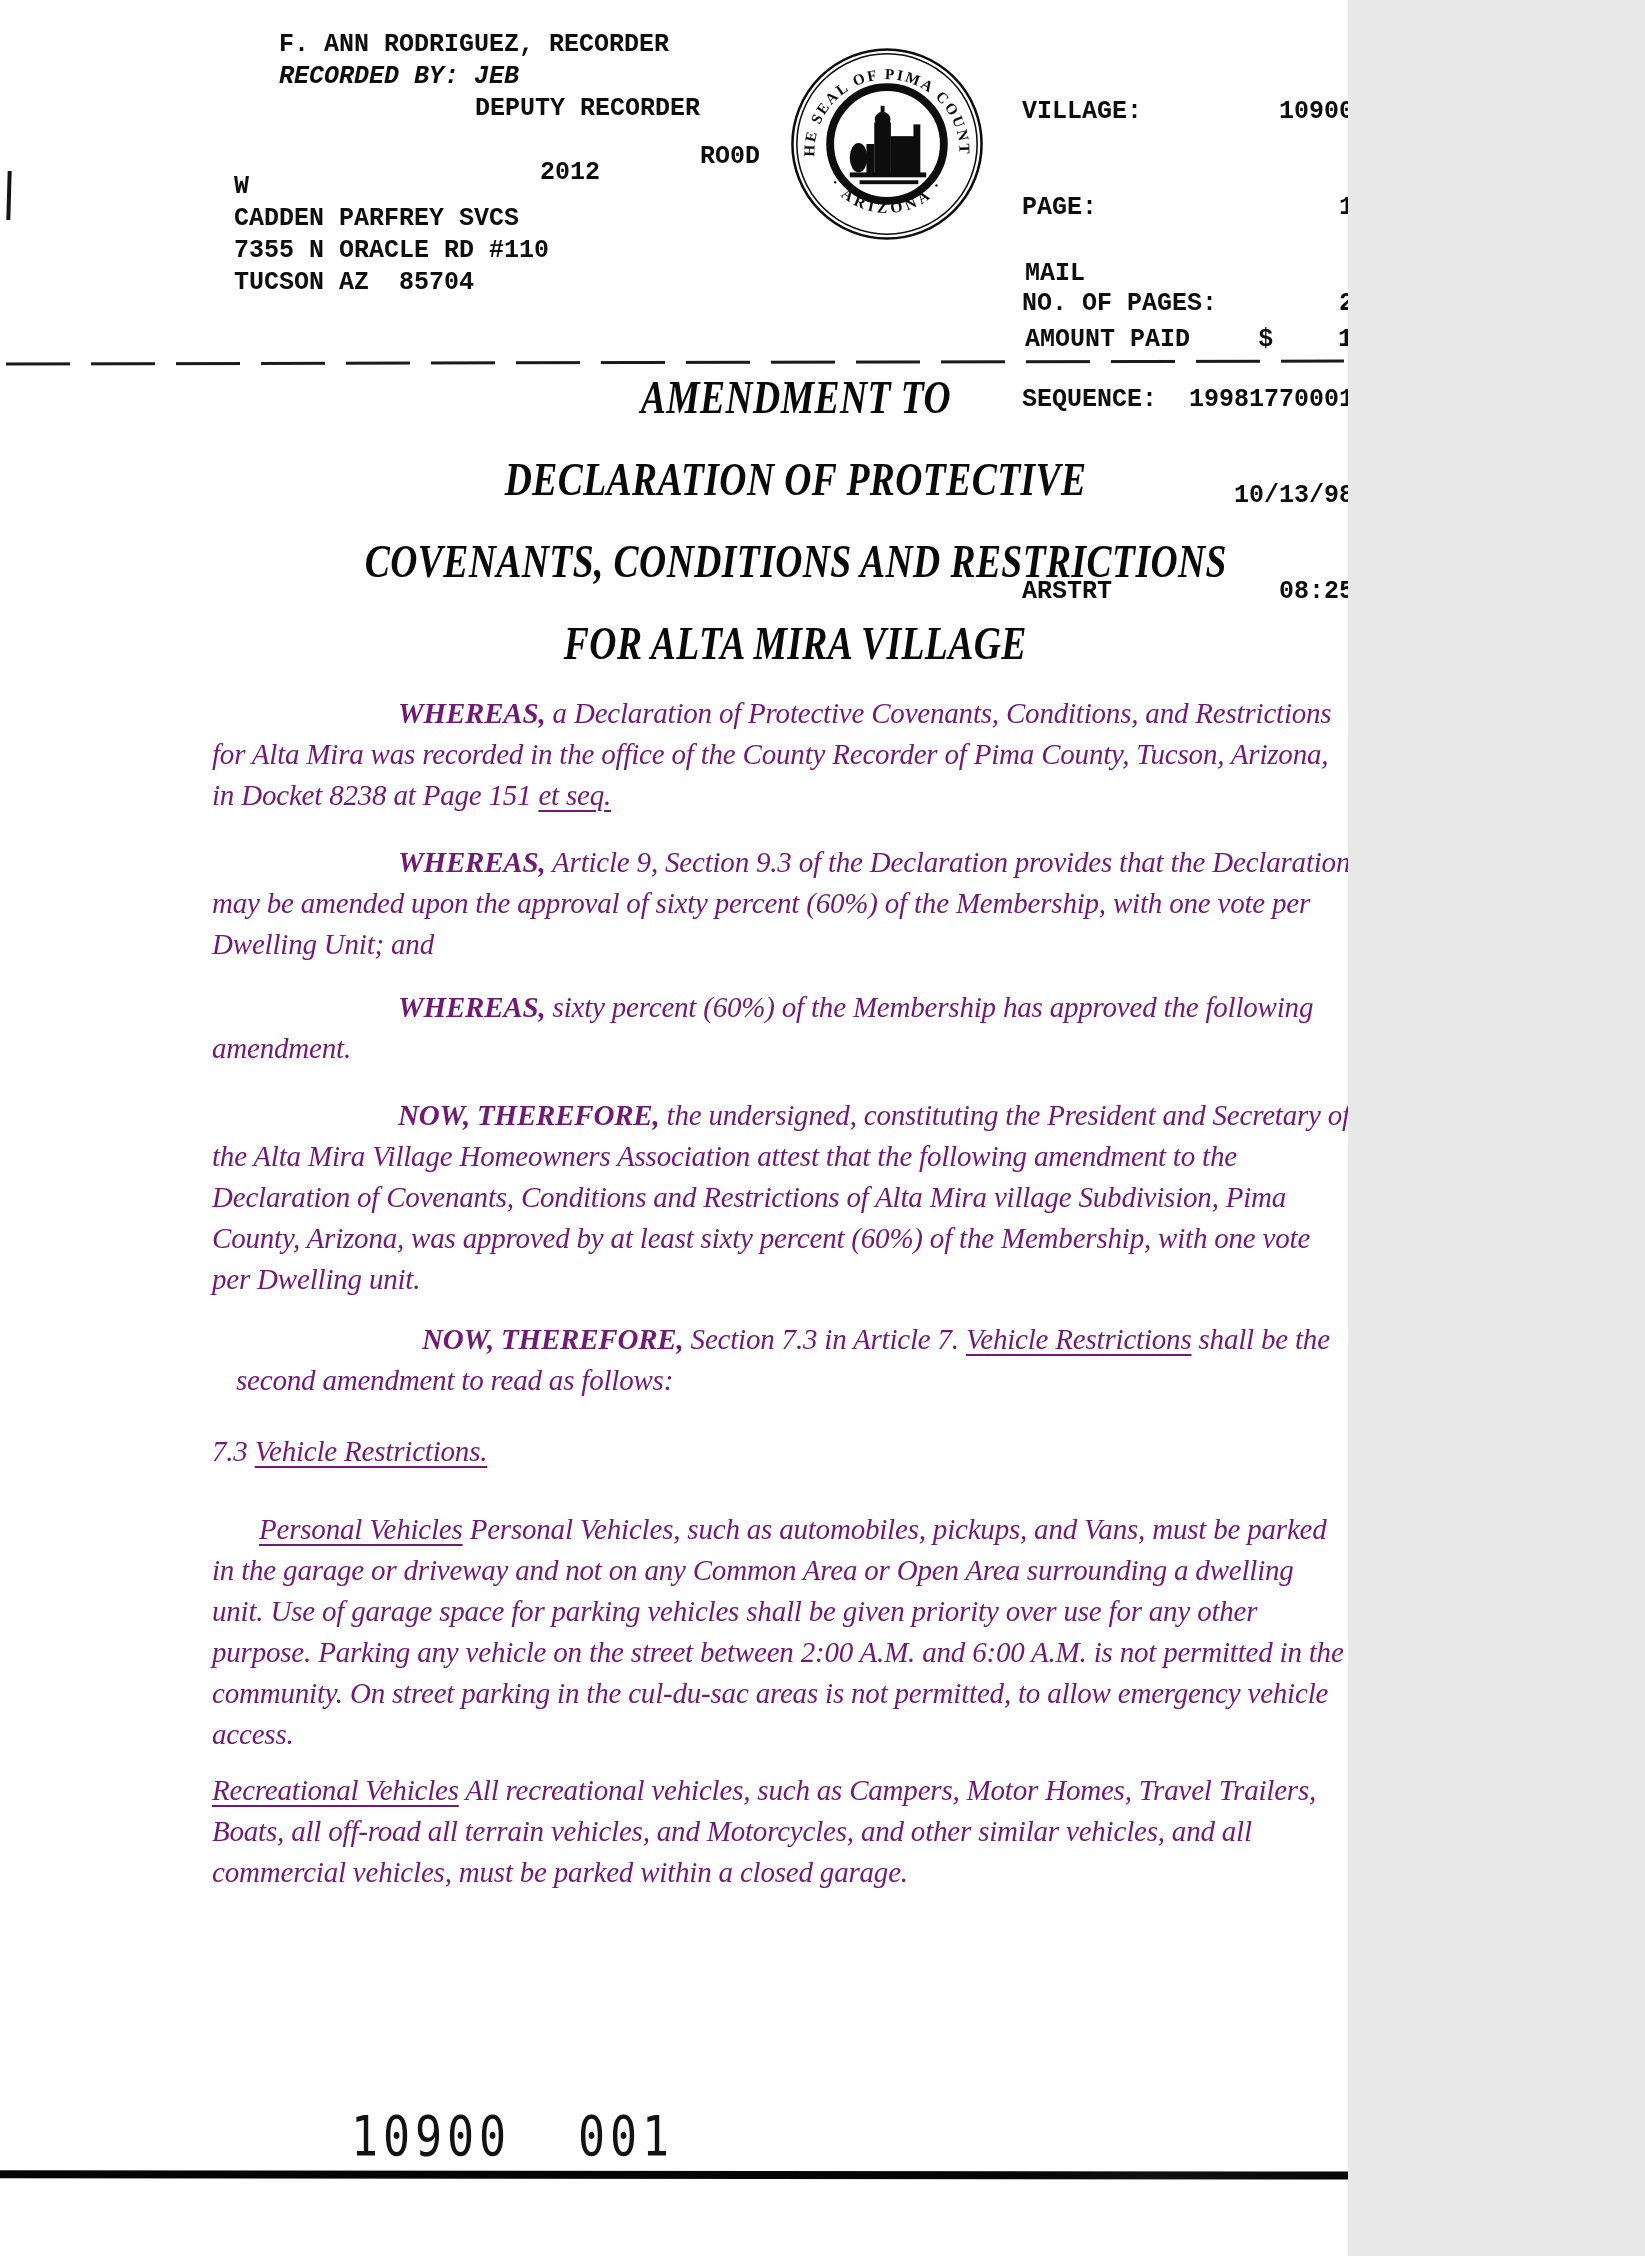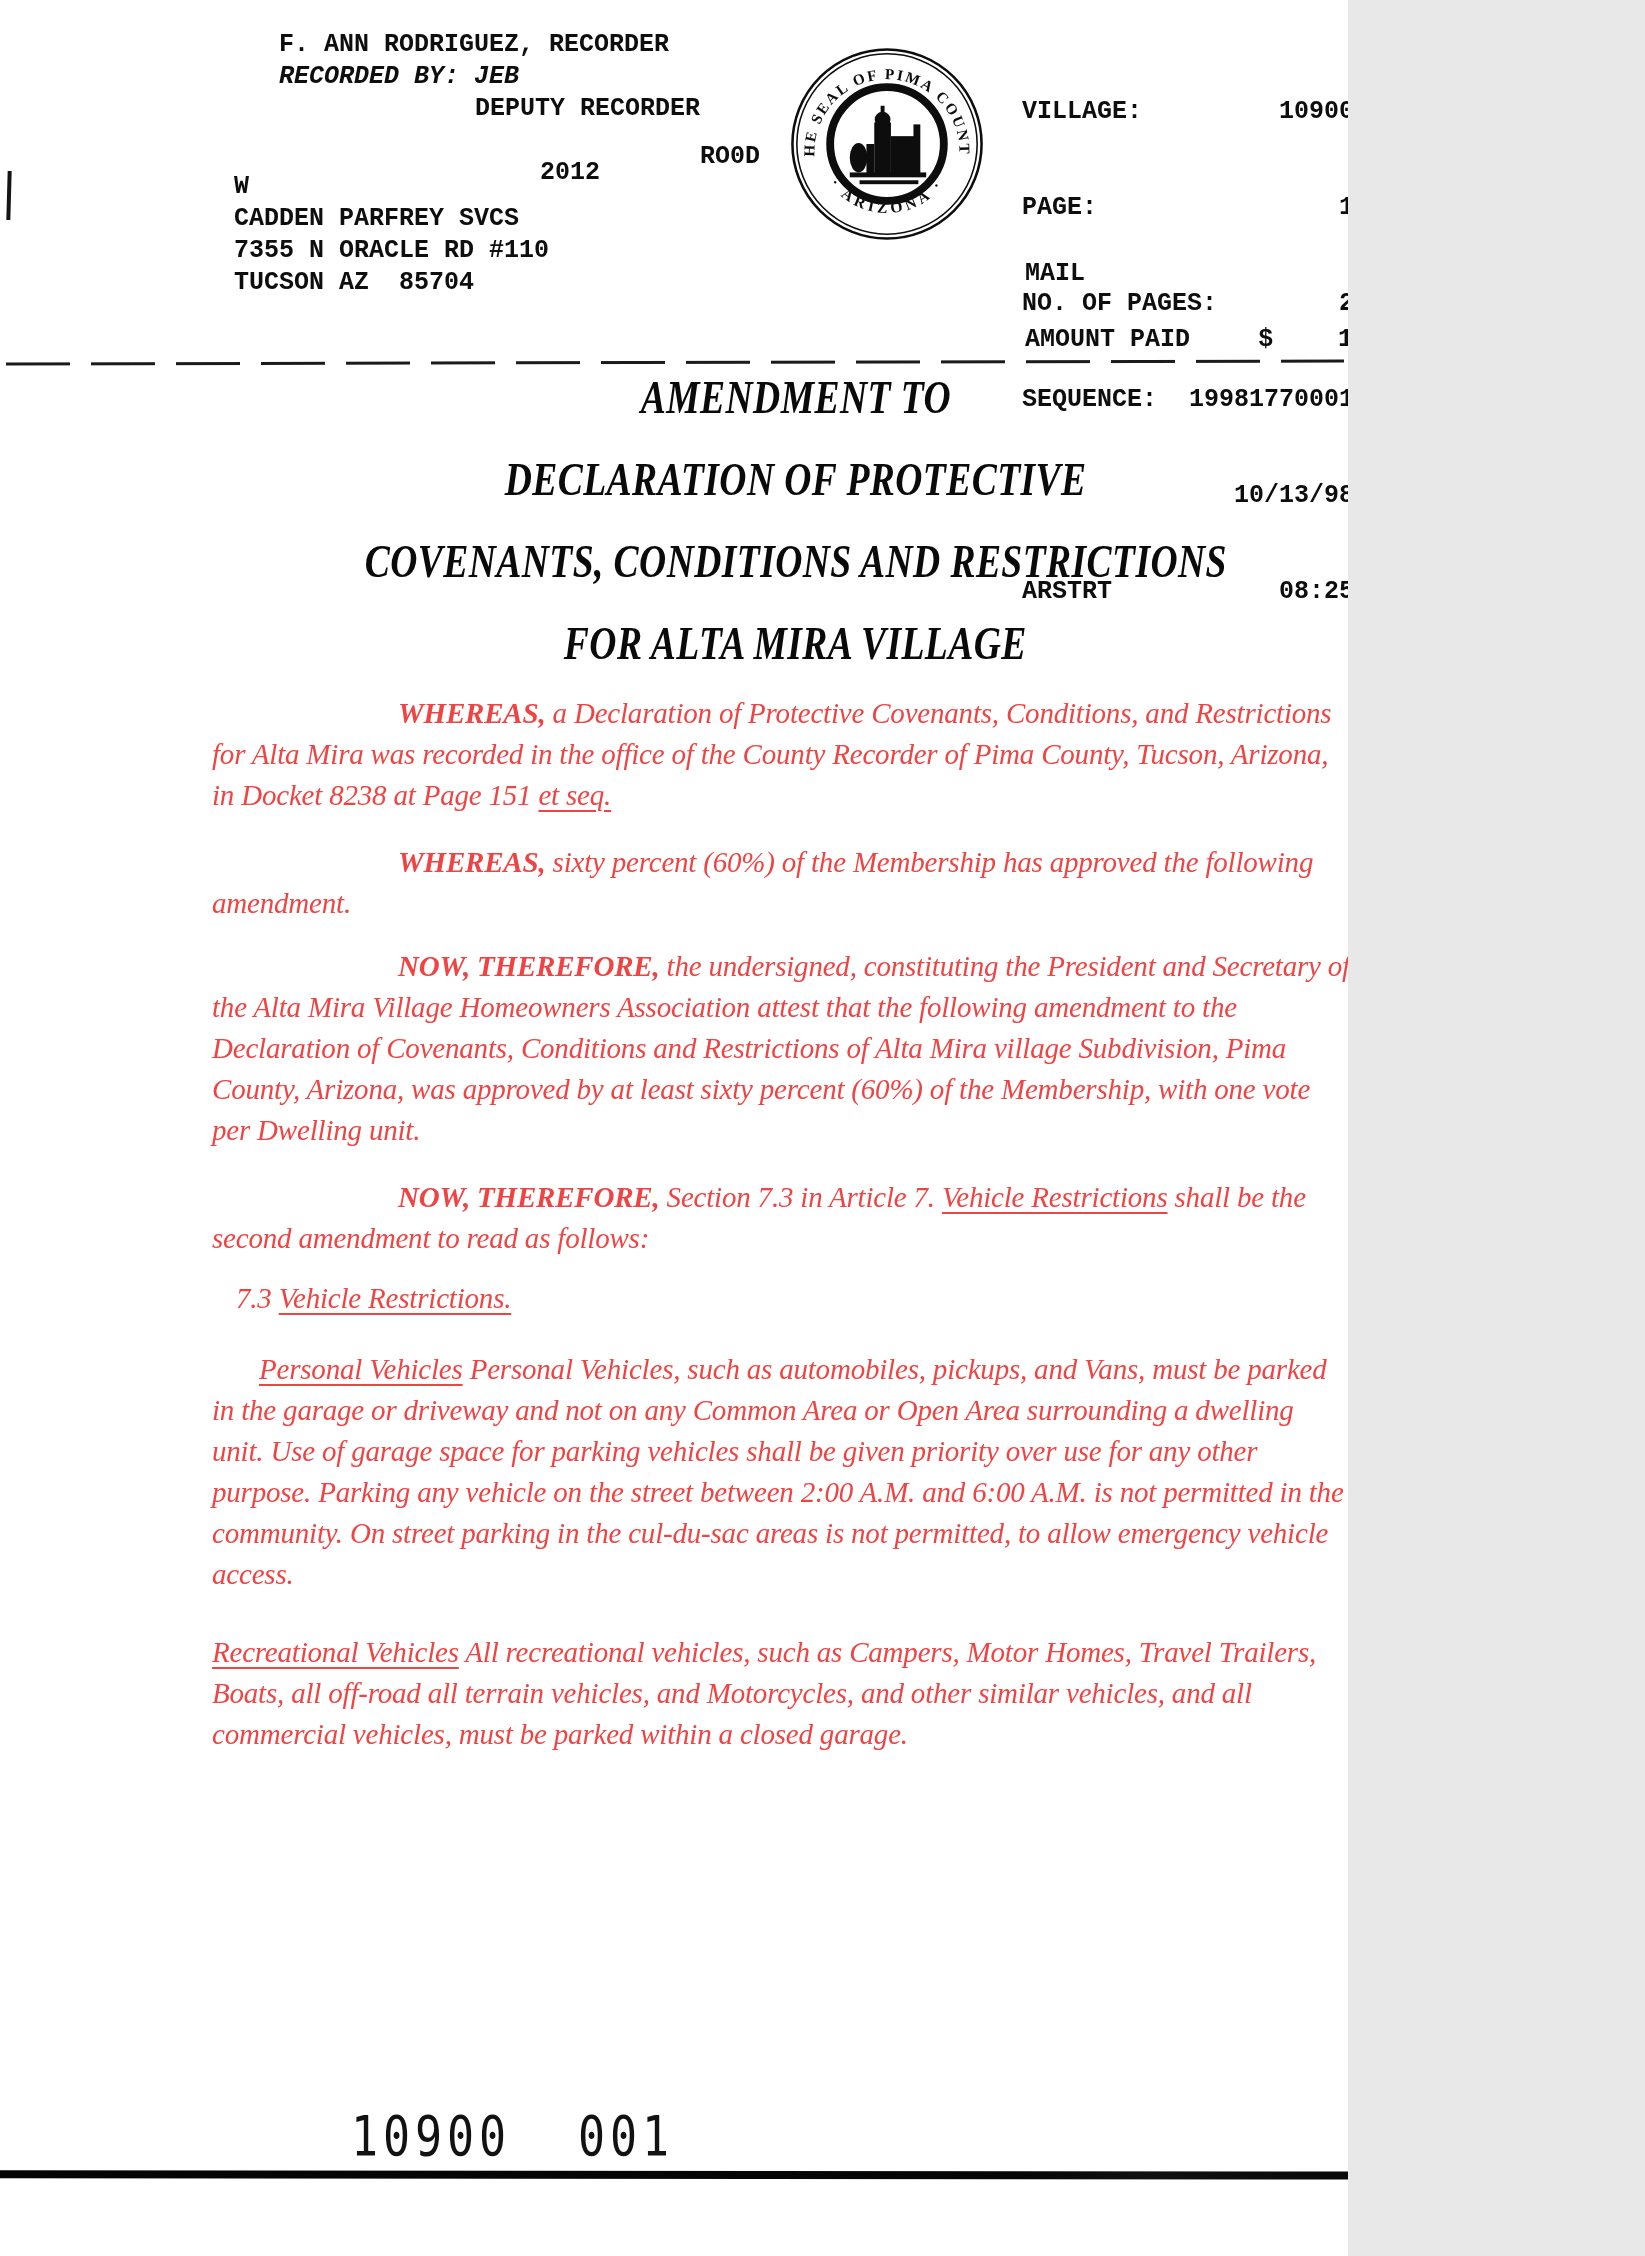--- a/index.html
+++ b/index.html
@@ -44,21 +44,21 @@
   .title-block{position:absolute;left:0;top:373px;width:1591px;text-align:center;}
   .title-line{margin:0 0 23px 0;line-height:48px;}
   .title-line > span{
     display:inline-block;font-weight:700;font-style:italic;font-size:47px;
     transform:scaleX(0.8);letter-spacing:0.5px;color:#0a0a0a;
   }
   
   .body-text{position:absolute;left:212px;top:693px;width:1140px;}
   .para{
     margin:0;font-style:italic;font-size:29px;line-height:41px;
-    letter-spacing:-0.2px;color:#ef4444;text-align:left;
+    letter-spacing:-0.2px;color:#701a75;text-align:left;
   }
   .para .b{font-weight:700;}
   .para .u{text-decoration:underline;text-decoration-thickness:2.4px;text-underline-offset:4.9px;}
   .k-whereas{text-indent:186px;}
   .k-lead{text-indent:47px;}
   .k-plain{text-indent:0;font-family:Liberation Serif, serif;}
   .k-heading{text-indent:0;}
   .body-text p:nth-child(1){margin-top:0;}
   .body-text p:nth-child(2){margin-top:26px;}
   .body-text p:nth-child(3){margin-top:22px;}
@@ -156,20 +156,21 @@
 
   <div class="title-block">
     <div class="title-line"><span>AMENDMENT TO</span></div>
     <div class="title-line"><span>DECLARATION OF PROTECTIVE</span></div>
     <div class="title-line"><span>COVENANTS, CONDITIONS AND RESTRICTIONS</span></div>
     <div class="title-line"><span>FOR ALTA MIRA VILLAGE</span></div>
   </div>
 
   <div class="body-text" id="paragraphs">
       <p class="para k-whereas"><span class="b">WHEREAS,</span><span> a Declaration of Protective Covenants, Conditions, and Restrictions for Alta Mira was recorded in the office of the County Recorder of Pima County, Tucson, Arizona, in Docket 8238 at Page 151 </span><span class="u">et seq.</span></p>
+      <p class="para k-whereas"><span class="b">WHEREAS,</span><span> Article 9, Section 9.3 of the Declaration provides that the Declaration may be amended upon the approval of sixty percent (60%) of the Membership, with one vote per Dwelling Unit; and</span></p>
       <p class="para k-whereas"><span class="b">WHEREAS,</span><span> sixty percent (60%) of the Membership has approved the following amendment.</span></p>
       <p class="para k-whereas"><span class="b">NOW, THEREFORE,</span><span> the undersigned, constituting the President and Secretary of the Alta Mira Village Homeowners Association attest that the following amendment to the Declaration of Covenants, Conditions and Restrictions of Alta Mira village Subdivision, Pima County, Arizona, was approved by at least sixty percent (60%) of the Membership, with one vote per Dwelling unit.</span></p>
       <p class="para k-whereas"><span class="b">NOW, THEREFORE,</span><span> Section 7.3 in Article 7. </span><span class="u">Vehicle Restrictions</span><span> shall be the second amendment to read as follows:</span></p>
       <p class="para k-heading"><span>7.3 </span><span class="u">Vehicle Restrictions.</span></p>
       <p class="para k-lead"><span class="u">Personal Vehicles</span><span> Personal Vehicles, such as automobiles, pickups, and Vans, must be parked in the garage or driveway and not on any Common Area or Open Area surrounding a dwelling unit.  Use of garage space for parking vehicles shall be given priority over use for any other purpose.  Parking any vehicle on the street between 2:00 A.M. and 6:00 A.M. is not permitted in the community.  On street parking in the cul-du-sac areas is not permitted, to allow emergency vehicle access.</span></p>
       <p class="para k-plain"><span class="u">Recreational Vehicles</span><span> All recreational vehicles, such as Campers, Motor Homes, Travel Trailers, Boats, all off-road all terrain vehicles, and Motorcycles, and other similar vehicles, and all commercial vehicles, must be parked within a closed garage.</span></p>
     </div>
 
   <div class="stamp stamp-docket">10900</div>
   <div class="stamp stamp-page">001</div>

